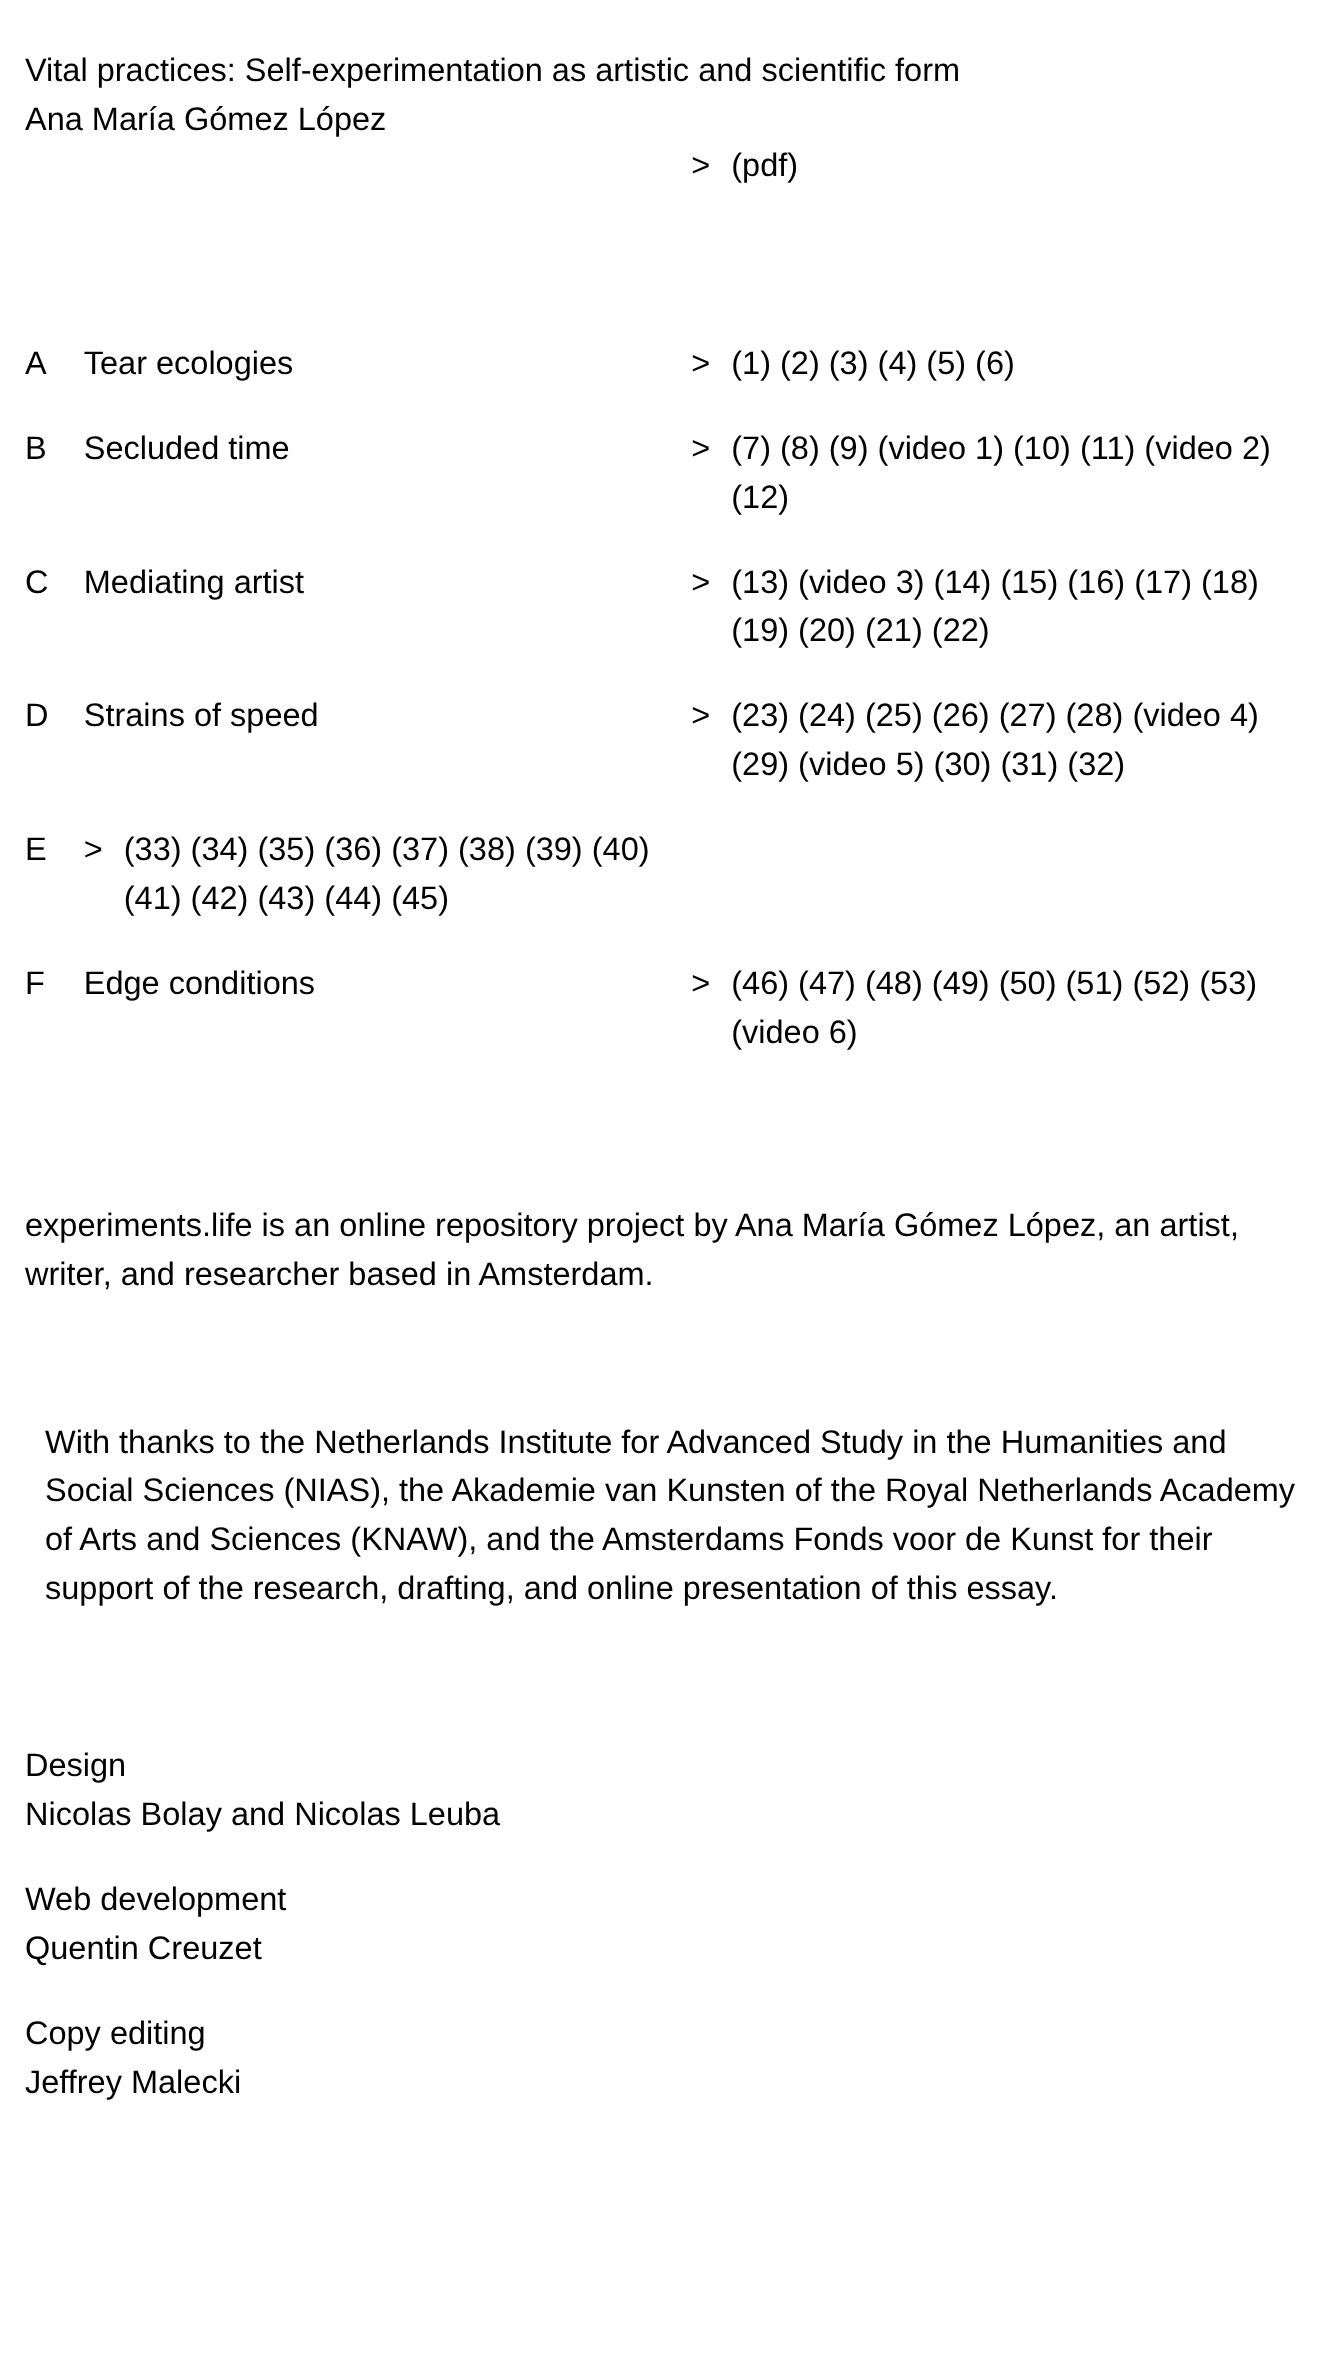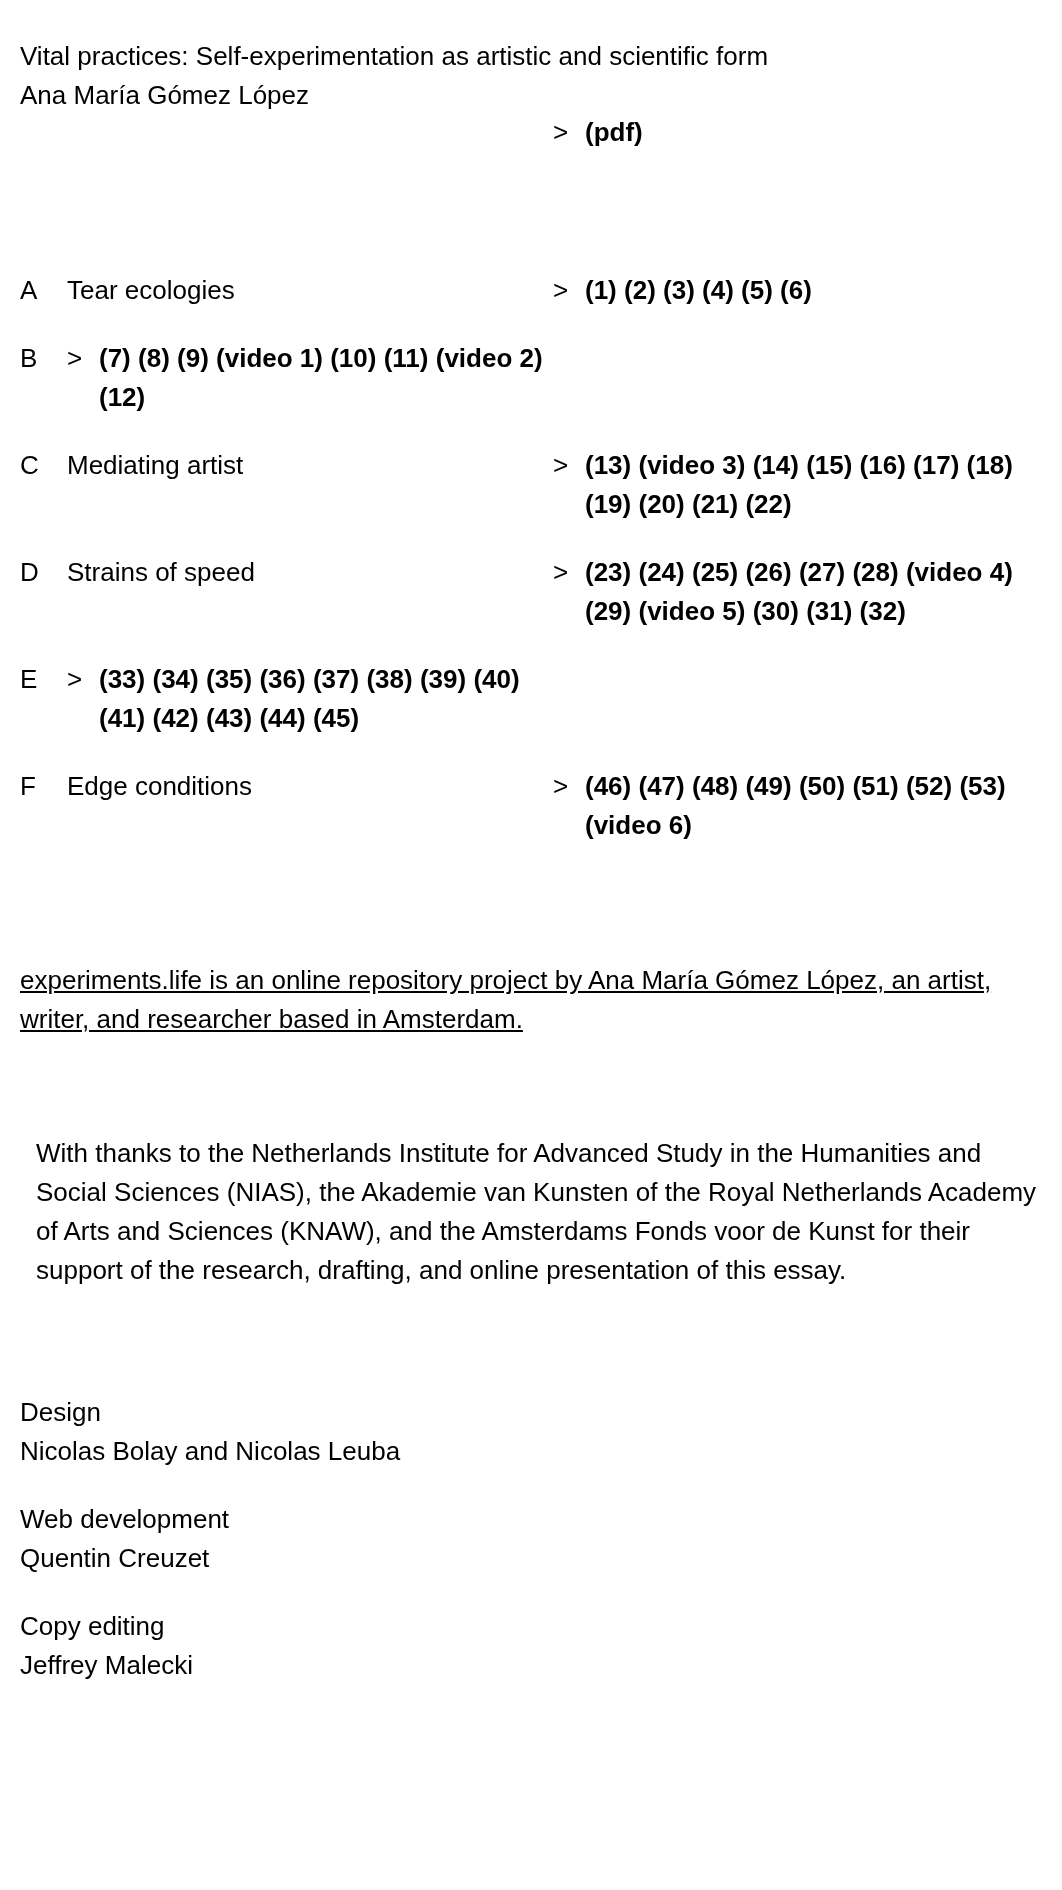--- a/index.html
+++ b/index.html
@@ -10,21 +10,21 @@
     }
     body {
       width: 1062px;
       height: 1890px;
       position: relative;
       font-family: "Liberation Sans", sans-serif;
       font-size: 26px;
       line-height: 39px;
       overflow: hidden;
     }
-    a { color: inherit; text-decoration: none; font-weight: bold; }
+    a { color: inherit; text-decoration: none; }
 
     .header {
       position: absolute;
       left: 20px;
       top: 37px;
       width: 1030px;
     }
     .header .title, .header .author { display: block; }
     .pdf-row {
       position: absolute;
@@ -99,20 +99,21 @@
   <div class="chapter">
     <span class="letter">A</span>
     <span class="name">Tear ecologies</span>
     <span class="links">
       <span class="arrow">&gt;</span>
       <span class="items"><a href="#">(1)</a> <a href="#">(2)</a> <a href="#">(3)</a> <a href="#">(4)</a> <a href="#">(5)</a> <a href="#">(6)</a></span>
     </span>
   </div>
   <div class="chapter">
     <span class="letter">B</span>
+    <span class="name">Secluded time</span>
     <span class="links">
       <span class="arrow">&gt;</span>
       <span class="items"><a href="#">(7)</a> <a href="#">(8)</a> <a href="#">(9)</a> <a href="#">(video 1)</a> <a href="#">(10)</a> <a href="#">(11)</a> <a href="#">(video 2)</a> <a href="#">(12)</a></span>
     </span>
   </div>
   <div class="chapter">
     <span class="letter">C</span>
     <span class="name">Mediating artist</span>
     <span class="links">
       <span class="arrow">&gt;</span>
@@ -137,21 +138,21 @@
   <div class="chapter">
     <span class="letter">F</span>
     <span class="name">Edge conditions</span>
     <span class="links">
       <span class="arrow">&gt;</span>
       <span class="items"><a href="#">(46)</a> <a href="#">(47)</a> <a href="#">(48)</a> <a href="#">(49)</a> <a href="#">(50)</a> <a href="#">(51)</a> <a href="#">(52)</a> <a href="#">(53)</a> <a href="#">(video 6)</a></span>
     </span>
   </div>
 </div>
 
-<p class="about" style="margin:0;text-decoration:underline;">experiments.life is an online repository project by Ana María Gómez López, an artist, writer, and researcher based in Amsterdam.</p>
+<p class="about" style="margin:0;">experiments.life is an online repository project by Ana María Gómez López, an artist, writer, and researcher based in Amsterdam.</p>
 
 <p class="thanks" style="margin:16px;">With thanks to the Netherlands Institute for Advanced Study in the Humanities and Social Sciences (NIAS), the Akademie van Kunsten of the Royal Netherlands Academy of Arts and Sciences (KNAW), and the Amsterdams Fonds voor de Kunst for their support of the research, drafting, and online presentation of this essay.</p>
 
 <div class="credits">
   <div class="credit">
     <span>Design</span>
     <span>Nicolas Bolay and Nicolas Leuba</span>
   </div>
   <div class="credit">
     <span>Web development</span>

